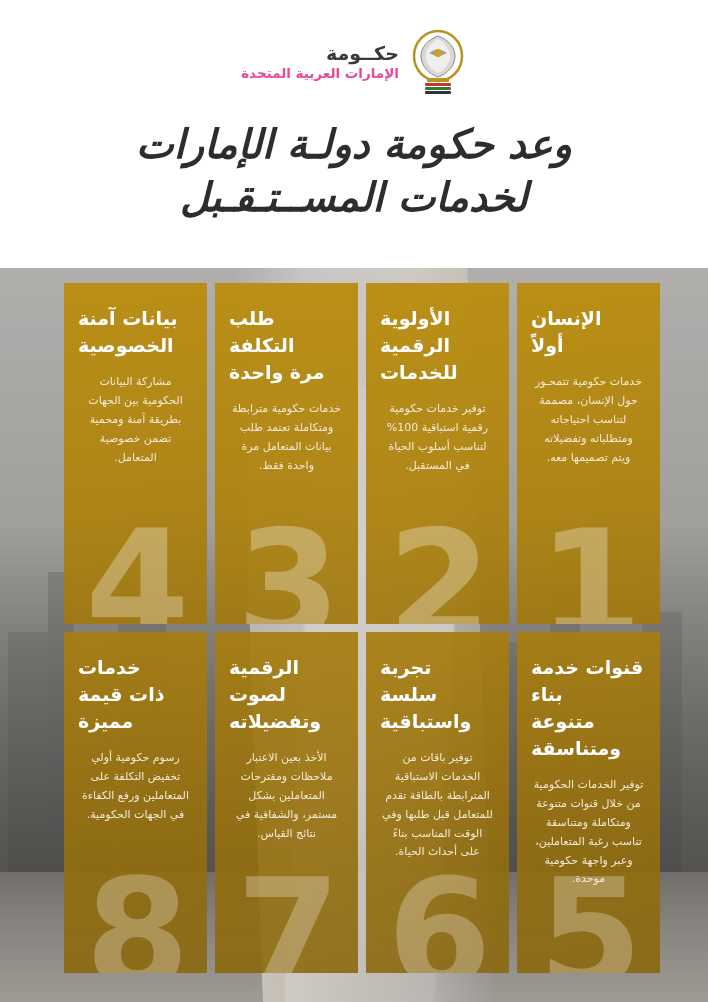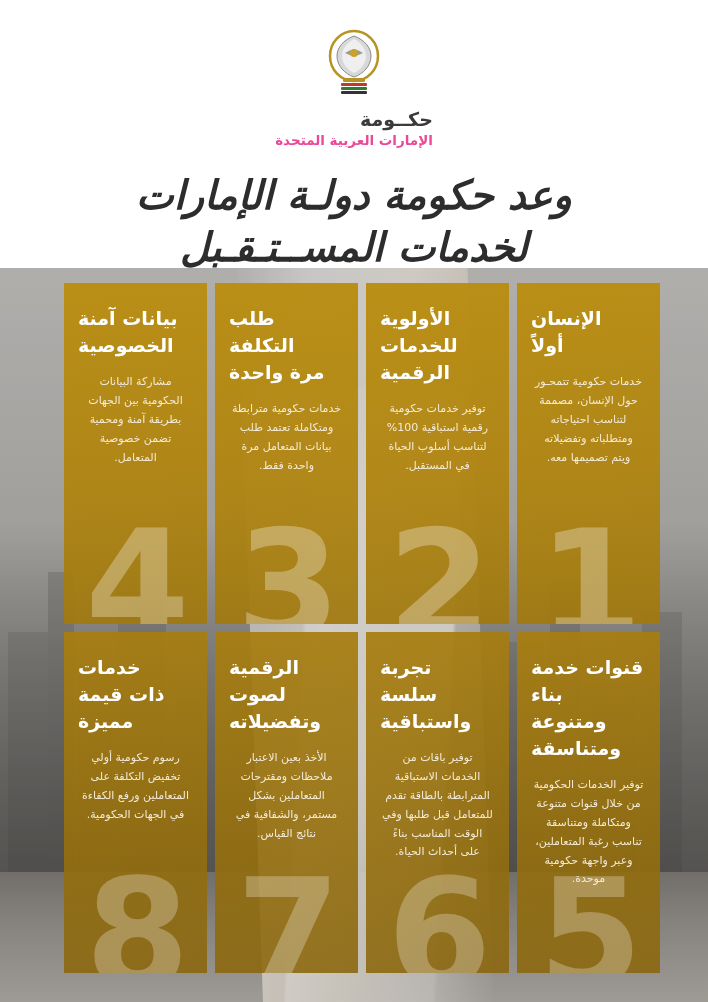--- a/index.html
+++ b/index.html
@@ -20,21 +20,21 @@
 
   
   .header {
     position: absolute;
     top: 0; left: 0; right: 0;
     height: 268px;
     background: #ffffff;
   }
   .emblem-row {
     display: flex;
-    flex-direction: column;
+    flex-direction: row;
     align-items: center;
     justify-content: center;
     gap: 10px;
     padding-top: 26px;
   }
   .emblem {
     width: 58px;
     height: 72px;
     position: relative;
     display: flex;
@@ -250,22 +250,22 @@
         <div>الإنسان</div>
         <div>أولاً</div>
       </div>
       <div class="card-desc">خدمات حكومية تتمحـور حول الإنسان، مصممة لتناسب احتياجاته ومتطلباته وتفضيلاته ويتم تصميمها معه.</div>
       <div class="card-num">1</div>
     </div>
 
     <div class="card">
       <div class="card-title">
         <div>الأولوية</div>
+        <div>الرقمية</div>
         <div>للخدمات</div>
-        <div>الرقمية</div>
       </div>
       <div class="card-desc">توفير خدمات حكومية رقمية استباقية 100% لتناسب أسلوب الحياة في المستقبل.</div>
       <div class="card-num">2</div>
     </div>
 
     <div class="card">
       <div class="card-title">
         <div>طلب</div>
         <div>التكلفة</div>
         <div>مرة واحدة</div>
@@ -280,21 +280,21 @@
         <div>الخصوصية</div>
       </div>
       <div class="card-desc">مشاركة البيانات الحكومية بين الجهات بطريقة آمنة ومحمية تضمن خصوصية المتعامل.</div>
       <div class="card-num">4</div>
     </div>
 
     <div class="card dim row2">
       <div class="card-title">
         <div>قنوات خدمة</div>
         <div>بناء</div>
-        <div>ومتنوعة</div>
+        <div>متنوعة</div>
         <div>ومتناسقة</div>
       </div>
       <div class="card-desc">توفير الخدمات الحكومية من خلال قنوات متنوعة ومتكاملة ومتناسقة تناسب رغبة المتعاملين، وعبر واجهة حكومية موحدة.</div>
       <div class="card-num">5</div>
     </div>
 
     <div class="card dim row2">
       <div class="card-title">
         <div>تجربة سلسة</div>
         <div>واستباقية</div>

